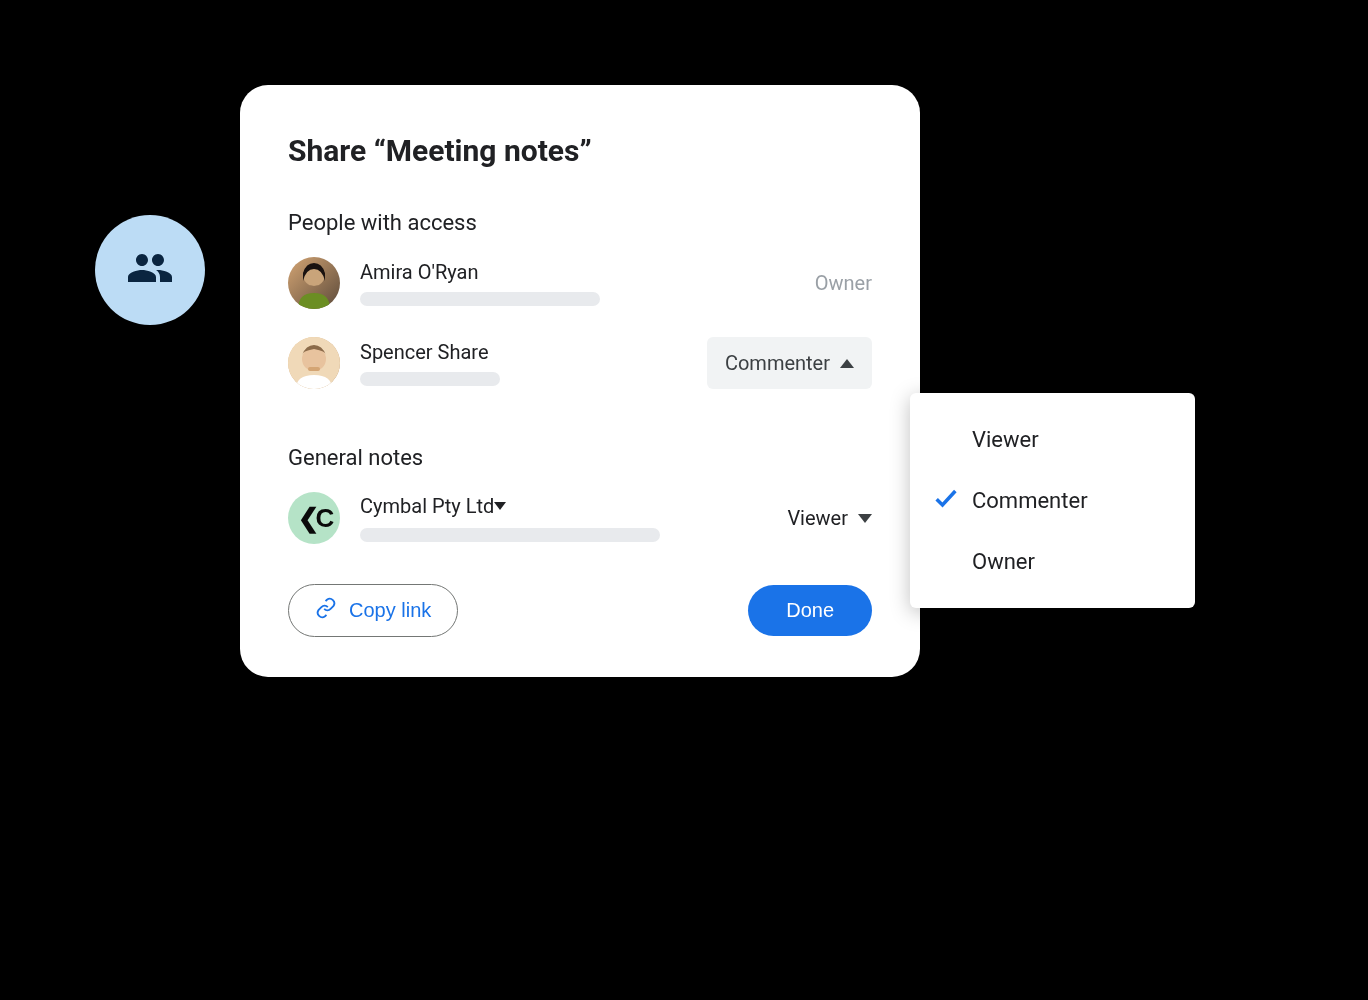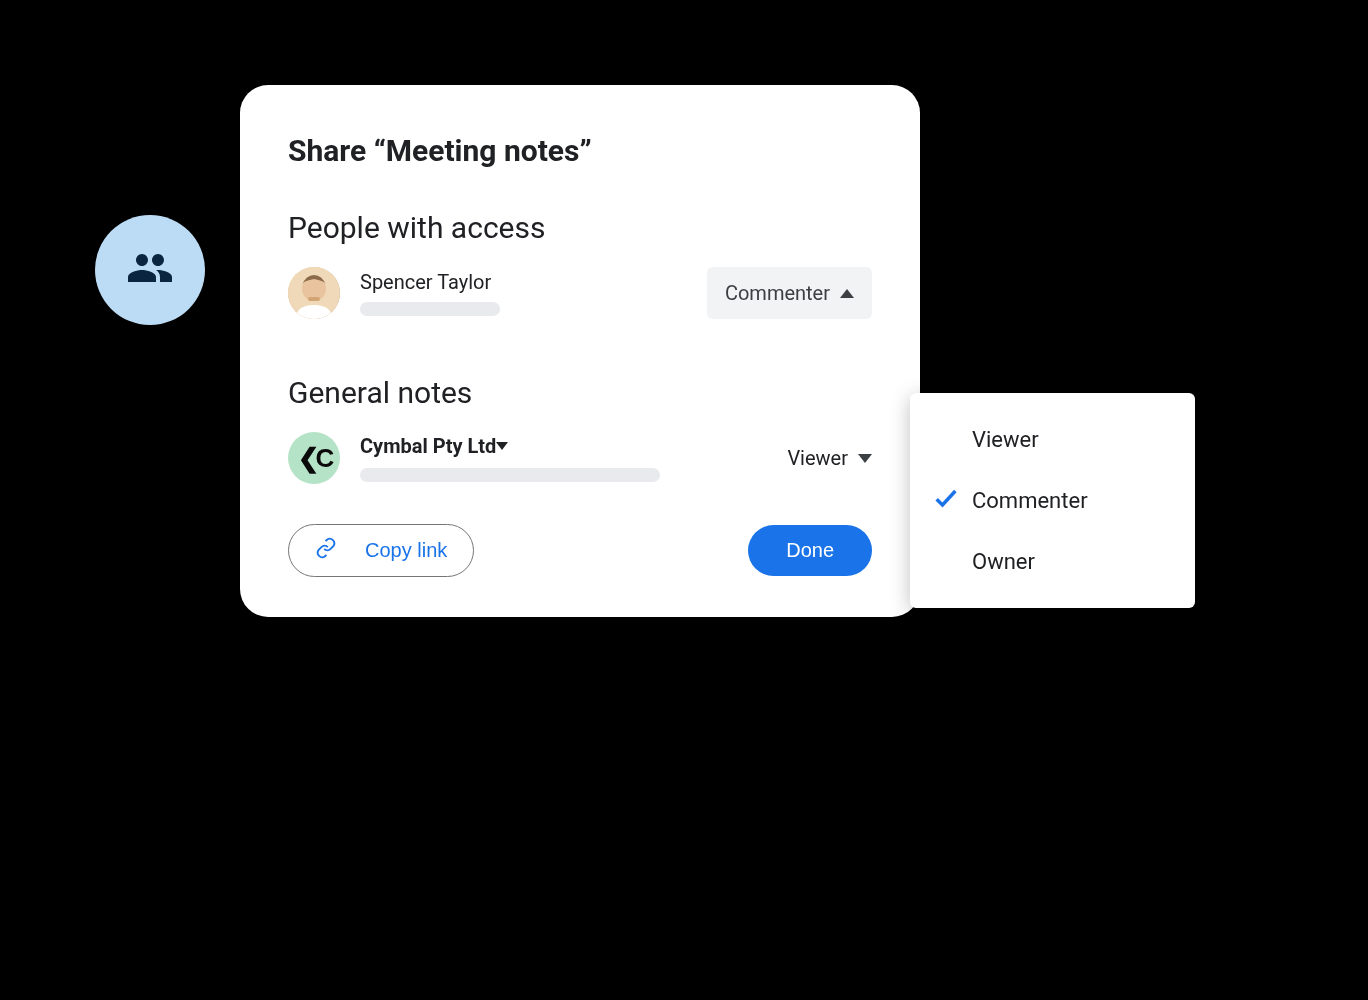--- a/index.html
+++ b/index.html
@@ -33,21 +33,21 @@
       padding: 48px 48px 40px 48px;
       box-shadow: 0 4px 20px rgba(0,0,0,0.15);
     }
     .dialog-title {
       font-size: 30px;
       font-weight: 700;
       color: #202124;
       margin-bottom: 42px;
     }
     .section-heading {
-      font-size: 30px;
+      font-size: 22px;
       color: #202124;
       margin-bottom: 22px;
       font-weight: 400;
     }
     .person-row {
       display: flex;
       align-items: center;
       margin-bottom: 28px;
       position: relative;
     }
@@ -121,33 +121,32 @@
     }
     .org-row {
       display: flex;
       align-items: center;
       margin-bottom: 40px;
     }
     .org-name-row {
       display: flex;
       align-items: center;
       margin-bottom: 10px;
-      font-weight: bold;
     }
     .org-name { font-size: 20px; color: #202124; }
     .dialog-footer {
       display: flex;
       justify-content: space-between;
       align-items: center;
       margin-top: 30px;
     }
     .copy-link-btn {
       display: flex;
       align-items: center;
-      gap: 28px;
+      gap: 12px;
       border: 1px solid #747775;
       border-radius: 28px;
       padding: 12px 26px;
       font-size: 20px;
       color: #1a73e8;
       background: #fff;
       cursor: pointer;
     }
     .copy-link-btn svg { width: 22px; height: 22px; fill: none; stroke: #1a73e8; stroke-width: 2; }
     .done-btn {
@@ -197,33 +196,48 @@
         <path d="M16 11c1.66 0 2.99-1.34 2.99-3S17.66 5 16 5s-3 1.34-3 3 1.34 3 3 3zm-8 0c1.66 0 2.99-1.34 2.99-3S9.66 5 8 5 5 6.34 5 8s1.34 3 3 3zm0 2c-2.33 0-7 1.17-7 3.5V19h14v-2.5c0-2.33-4.67-3.5-7-3.5zm8 0c-.29 0-.62.02-.97.05 1.16.84 1.97 1.97 1.97 3.45V19h6v-2.5c0-2.33-4.67-3.5-7-3.5z"></path>
       </svg>
   </span>
 </div>
 
 <div class="share-dialog">
   <h1 class="dialog-title">Share “Meeting notes”</h1>
 
   <h2 class="section-heading">People with access</h2>
 
+  <div class="person-row">
+    <div class="avatar amira">
+      <svg viewBox="0 0 52 52">
+          <circle cx="26" cy="20" r="9" fill="#3a2a1f"></circle>
+          <path d="M10 52 Q10 36 26 36 Q42 36 42 52 Z" fill="#6b8e23"></path>
+          <circle cx="26" cy="18" r="11" fill="#c9a47a"></circle>
+          <path d="M15 16 Q18 6 26 6 Q34 6 37 16 L37 24 Q34 12 26 12 Q18 12 15 24 Z" fill="#1a1210"></path>
+        </svg>
+    </div>
+    <div class="person-info">
+      <div class="person-name">Amira O'Ryan</div>
+      <div class="placeholder-bar w1"></div>
+    </div>
+    <div class="role-static">Owner</div>
+  </div>
 
   <div class="person-row">
     <div class="avatar spencer">
       <svg viewBox="0 0 52 52">
           <rect width="52" height="52" fill="#f0d9b8"></rect>
           <circle cx="26" cy="22" r="12" fill="#e8c39e"></circle>
           <path d="M14 18 Q18 8 26 8 Q34 8 38 18 Q38 14 26 12 Q14 14 14 18 Z" fill="#8b6b4a"></path>
           <path d="M8 52 Q8 38 26 38 Q44 38 44 52 Z" fill="#ffffff"></path>
           <rect x="20" y="30" width="12" height="4" rx="2" fill="#d4a574"></rect>
         </svg>
     </div>
     <div class="person-info">
-      <div class="person-name">Spencer Taylor</div>
+      <div class="person-name">Spencer Share</div>
       <div class="placeholder-bar w2"></div>
     </div>
     <div class="role-dropdown">
       <span>Commenter</span>
       <span class="caret-up"></span>
     </div>
   </div>
 
   <div class="section-gap"></div>
 

